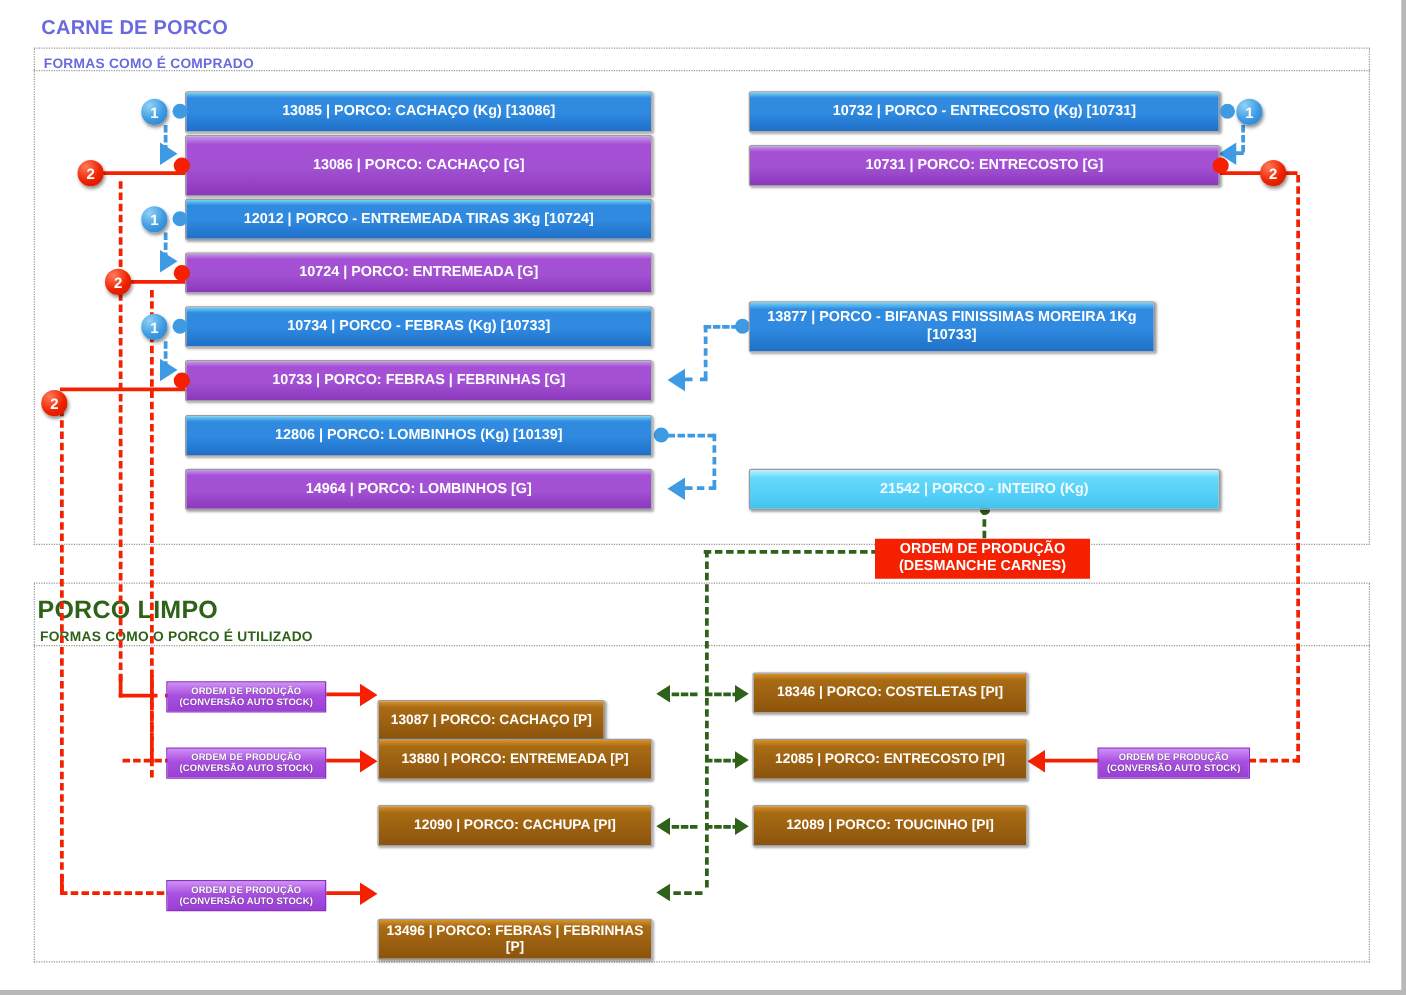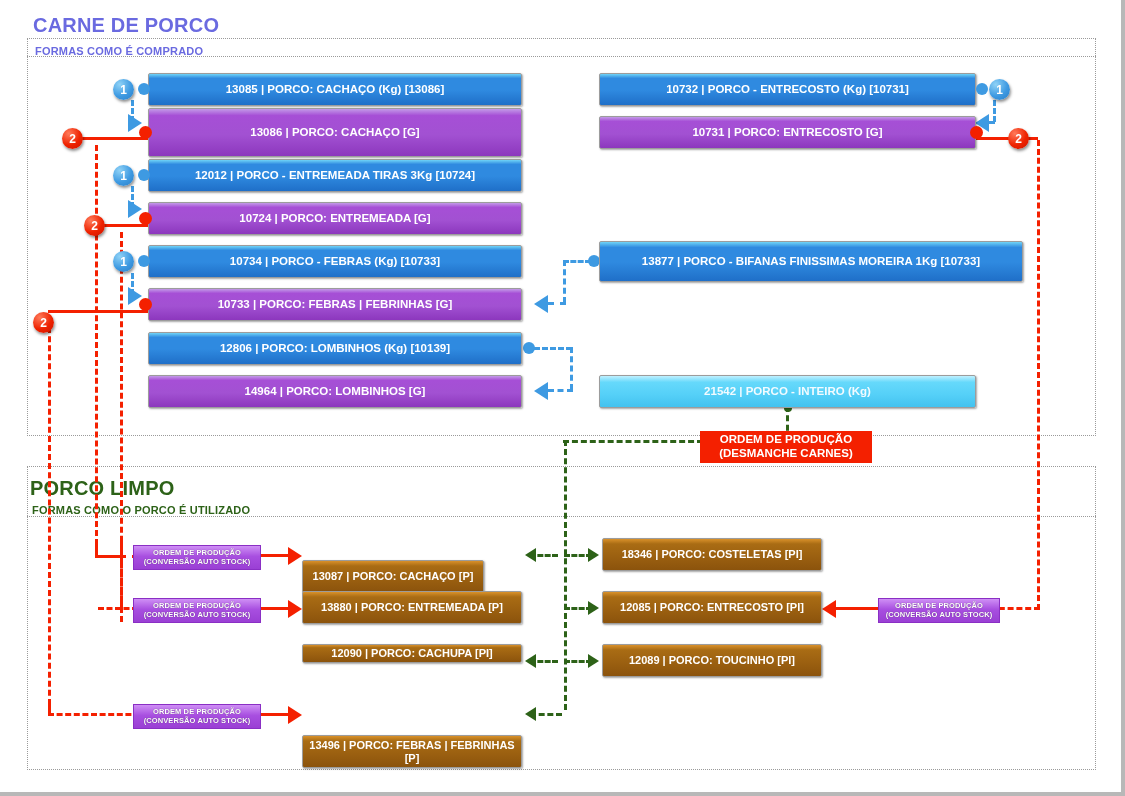--- a/index.html
+++ b/index.html
@@ -1,21 +1,21 @@
 <!DOCTYPE html>
 <html><head>
 <meta charset="utf-8">
 <style>
   html,body{margin:0;padding:0;background:#fff;}
   body{width:1125px;height:796px;font-family:"Liberation Sans",sans-serif;overflow:hidden;}
   #stage{position:relative;width:1125px;height:796px;background:#ffffff;box-sizing:border-box;border-right:4px solid #b8b8b8;border-bottom:4px solid #b8b8b8;overflow:hidden;}
 
   
   .sec-title{position:absolute;font-weight:bold;letter-spacing:.2px;white-space:nowrap;}
-  #title-carne{left:33px;top:14px;font-size:20px;color:#6a6ae0;}
+  #title-carne{left:33px;top:14px;font-size:16px;color:#6a6ae0;}
   #title-porco{left:30px;top:477px;font-size:20px;color:#2d6218;}
   .sec-sub{position:absolute;font-size:11px;font-weight:bold;white-space:nowrap;letter-spacing:.2px;}
   #sub-carne{left:35px;top:45px;color:#6a6ae0;}
   #sub-porco{left:32px;top:504px;color:#2d6218;}
 
   
   .frame{position:absolute;box-sizing:border-box;}
   #frame-carne-outer{left:27px;top:38px;width:1069px;height:398px;border:1px dotted #9a9a9a;}
   #frame-carne-inner{left:27px;top:56px;width:1069px;height:380px;border-top:1px dotted #9a9a9a;}
   #frame-porco-outer{left:27px;top:466px;width:1069px;height:304px;border:1px dotted #9a9a9a;}
@@ -170,26 +170,26 @@
   <div class="node n-purple" style="left:148px;top:108px;width:374px;height:49px;">13086 | PORCO: CACHAÇO [G]</div>
   <div class="node n-blue" style="left:148px;top:159px;width:374px;height:33px;">12012 | PORCO - ENTREMEADA TIRAS 3Kg [10724]</div>
   <div class="node n-purple" style="left:148px;top:202px;width:374px;height:33px;">10724 | PORCO: ENTREMEADA [G]</div>
   <div class="node n-blue" style="left:148px;top:245px;width:374px;height:33px;">10734 | PORCO - FEBRAS (Kg) [10733]</div>
   <div class="node n-purple" style="left:148px;top:288px;width:374px;height:33px;">10733 | PORCO: FEBRAS | FEBRINHAS [G]</div>
   <div class="node n-blue" style="left:148px;top:332px;width:374px;height:33px;">12806 | PORCO: LOMBINHOS (Kg) [10139]</div>
   <div class="node n-purple" style="left:148px;top:375px;width:374px;height:33px;">14964 | PORCO: LOMBINHOS [G]</div>
 
   <div class="node n-blue" style="left:599px;top:73px;width:377px;height:33px;">10732 | PORCO - ENTRECOSTO (Kg) [10731]</div>
   <div class="node n-purple" style="left:599px;top:116px;width:377px;height:33px;">10731 | PORCO: ENTRECOSTO [G]</div>
-  <div class="node n-blue" style="left:599px;top:241px;width:424px;height:41px;">13877 | PORCO - BIFANAS FINISSIMAS MOREIRA 1Kg [10733]</div>
+  <div class="node n-blue" style="left:599px;top:241px;width:325px;height:41px;">13877 | PORCO - BIFANAS FINISSIMAS MOREIRA 1Kg [10733]</div>
   <div class="node n-cyan" style="left:599px;top:375px;width:377px;height:33px;">21542 | PORCO - INTEIRO (Kg)</div>
 
   <div class="node n-brown" style="left:302px;top:560px;width:182px;height:33px;">13087 | PORCO: CACHAÇO [P]</div>
   <div class="node n-brown" style="left:302px;top:591px;width:220px;height:33px;">13880 | PORCO: ENTREMEADA  [P]</div>
-  <div class="node n-brown" style="left:302px;top:644px;width:220px;height:19px;">12090 | PORCO: CACHUPA [PI]</div>
+  <div class="node n-brown" style="left:302px;top:644px;width:220px;height:33px;">12090 | PORCO: CACHUPA [PI]</div>
   <div class="node n-brown" style="left:302px;top:697px;width:220px;height:33px;margin-top:38px;">13496 | PORCO: FEBRAS | FEBRINHAS [P]</div>
 
   <div class="node n-brown" style="left:602px;top:538px;width:220px;height:33px;">18346 | PORCO: COSTELETAS [PI]</div>
   <div class="node n-brown" style="left:602px;top:591px;width:220px;height:33px;">12085 | PORCO: ENTRECOSTO [PI]</div>
   <div class="node n-brown" style="left:602px;top:644px;width:220px;height:33px;">12089 | PORCO: TOUCINHO [PI]</div>
 
   <div class="dot dot-blue" style="left:138px;top:83px;"></div>
   <div class="dot dot-blue" style="left:138px;top:169px;"></div>
   <div class="dot dot-blue" style="left:138px;top:255px;"></div>
   <div class="dot dot-blue" style="left:976px;top:83px;"></div>

